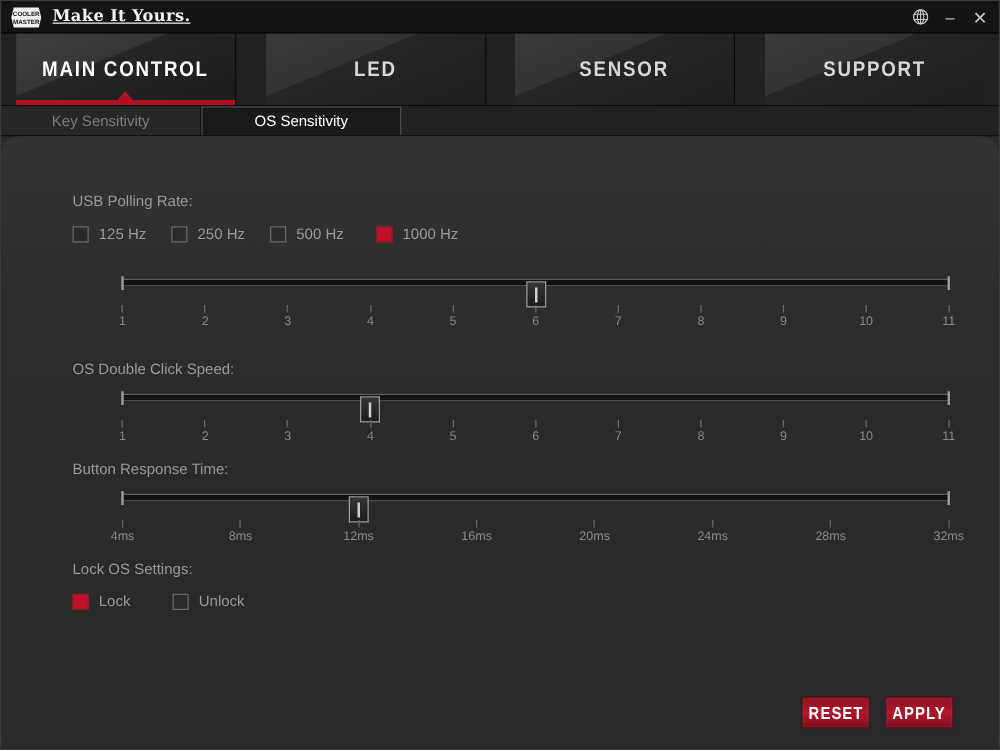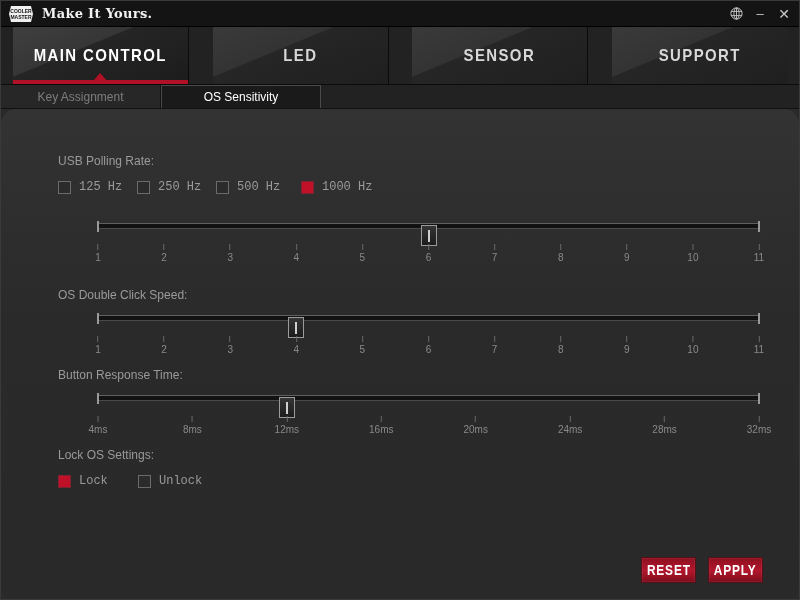--- a/index.html
+++ b/index.html
@@ -26,20 +26,21 @@
   }
   .logo {
     width:28px; height:21px; flex:0 0 28px;
     display:flex; align-items:center; justify-content:center;
   }
   .logo svg { display:block; }
   .app-title {
     color:#f2f2f2; font-size:13px; font-weight:bold;
     letter-spacing:0.3px; margin-left:7px;
     font-family:"DejaVu Serif", serif;
+    text-decoration:underline;
   }
   .win-controls { margin-left:auto; display:flex; align-items:center; gap:2px; }
   .win-btn {
     width:22px; height:22px; display:flex; align-items:center; justify-content:center;
     color:#c9c9c9; font-size:13px; line-height:1;
   }
   .win-btn.close { font-size:14px; }
   .win-btn svg { display:block; }
 
   
@@ -103,21 +104,21 @@
   }
   .panel { position:absolute; left:57px; top:45px; right:40px; }
 
   .group-label {
     color:#9a9a9a; font-size:12px;
     margin-bottom:12px;
   }
 
   
   .cbrow { display:flex; align-items:center; }
-  .cbitem { display:flex; align-items:center;font-family:Liberation Mono, monospace; }
+  .cbitem { display:flex; align-items:center; }
   .cbox {
     width:13px; height:13px;
     border:1px solid #6b6b6b;
     background:#2b2b2b;
     flex:0 0 13px;
   }
   .cbox.checked { background:#c01128; border-color:#7d2230; }
   .cbtext { color:#9a9a9a; font-size:12px; margin-left:8px; white-space:nowrap; }
 
   
@@ -213,21 +214,21 @@
     </div>
     <div class="mtab">
       <span class="lbl">SENSOR</span>
     </div>
     <div class="mtab">
       <span class="lbl">SUPPORT</span>
     </div>
   </div>
 
   <div class="subtabs">
-    <div class="stab">Key Assignment</div>
+    <div class="stab">Key Sensitivity</div>
     <div class="stab active">OS Sensitivity</div>
   </div>
 
   <div class="content">
     <div class="panel">
 
       <div class="sec">
         <div class="group-label">USB Polling Rate:</div>
         <div class="cbrow">
           <div class="cbitem" style="width:79px">

